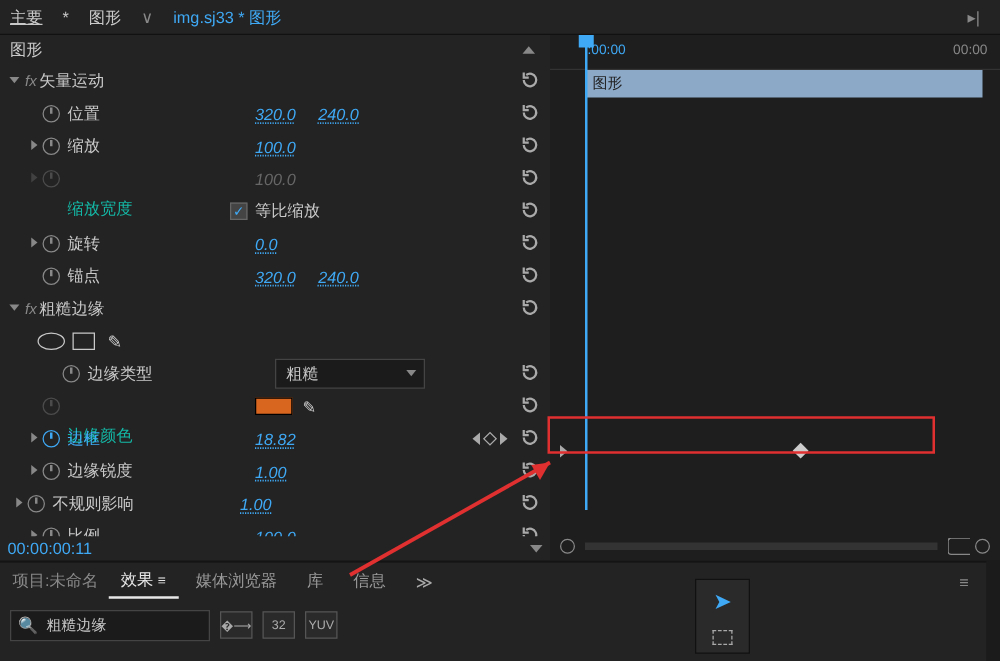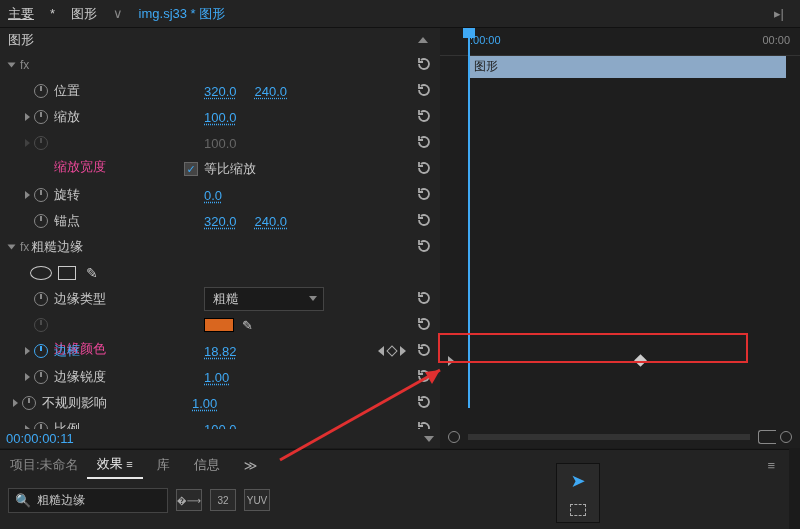--- a/index.html
+++ b/index.html
@@ -21,29 +21,29 @@
   
   .panel-header { display: flex; align-items: center; height: 24px; padding: 0 8px; }
   .panel-header .title { flex: 1; color: #c9c9c9; }
   .scroll-up { width: 0; height: 0; border-left: 5px solid transparent; border-right: 5px solid transparent; border-bottom: 6px solid #888; margin-right: 4px; cursor: pointer; }
   
   .props { flex: 1; overflow: hidden; }
   .row { display: flex; align-items: center; height: 26px; padding-left: 4px; position: relative; }
   .expand { width: 14px; color: #888; cursor: pointer; font-size: 10px; text-align: center; }
   .twirl { width: 0; height: 0; border-top: 4px solid transparent; border-bottom: 4px solid transparent; border-left: 5px solid #888; display: inline-block; }
   .twirl.open { transform: rotate(90deg); }
-  .fx { color: #888; margin: 0 2px; font-size: 12px; }
+  .fx { color: #888; font-style: italic; margin: 0 2px; font-size: 12px; }
   .stopwatch { width: 14px; height: 14px; border: 1.5px solid #888; border-radius: 50%; position: relative; margin-right: 6px; cursor: pointer; flex-shrink: 0; }
   .stopwatch::after { content: ""; position: absolute; width: 1.5px; height: 5px; background: #888; top: 1px; left: 5px; }
   .stopwatch.active { border-color: #3fa9f5; }
   .stopwatch.active::after { background: #3fa9f5; }
   .stopwatch.dim { opacity: 0.4; }
   .prop-name { flex: 0 0 150px; color: #c9c9c9; }
-  .prop-name.dim { color: #ec4899; margin-top: 47px; }
-  .prop-val { color: #3fa9f5; cursor: pointer; text-decoration: underline; text-decoration-style: dotted; text-underline-offset: 2px; }
+  .prop-name.dim { color: #14b8a6; margin-top: 47px; }
+  .prop-val { color: #3fa9f5; cursor: pointer; text-decoration: underline; text-decoration-style: dotted; text-underline-offset: 2px; font-style: italic; }
   .prop-val + .prop-val { margin-left: 18px; }
   .prop-val.dim { color: #666; text-decoration: none; }
   .checkbox { width: 14px; height: 14px; background: #444; border: 1px solid #666; display: inline-flex; align-items: center; justify-content: center; margin-right: 6px; cursor: pointer; }
   .checkbox.checked::after { content: "✓"; color: #3fa9f5; font-size: 11px; }
   .reset-btn { position: absolute; right: 6px; top: 4px; width: 18px; height: 18px; cursor: pointer; color: #aaa; }
   .reset-svg { width: 16px; height: 16px; }
   
   .shape-row { padding-left: 30px; }
   .shape-ellipse { width: 22px; height: 14px; border: 1.5px solid #c9c9c9; border-radius: 50%; margin-right: 6px; }
   .shape-rect { width: 18px; height: 14px; border: 1.5px solid #c9c9c9; margin-right: 10px; }
@@ -123,20 +123,21 @@
     <div class="panel-header">
       <span class="title">图形</span>
       <span class="scroll-up"></span>
     </div>
 
     <div class="props">
 
       <div class="row">
         <span class="expand"><span class="twirl open"></span></span>
         <span class="fx">fx</span>
+        <span class="prop-name">矢量运动</span>
         <span class="reset-btn"><svg class="reset-svg" viewBox="0 0 16 16">
               <path d="M3 8a5 5 0 1 0 2-4M3 2v4h4"></path>
             </svg></span>
       </div>
       <div class="row" style="padding-left:34px">
         <span class="stopwatch"></span>
         <span class="prop-name">位置</span>
         <span class="prop-val">320.0</span>
         <span class="prop-val">240.0</span>
         <span class="reset-btn"><svg class="reset-svg" viewBox="0 0 16 16">
@@ -194,21 +195,21 @@
         <span class="prop-name">粗糙边缘</span>
         <span class="reset-btn"><svg class="reset-svg" viewBox="0 0 16 16">
               <path d="M3 8a5 5 0 1 0 2-4M3 2v4h4"></path>
             </svg></span>
       </div>
       <div class="row shape-row">
         <span class="shape-ellipse"></span>
         <span class="shape-rect"></span>
         <span class="eyedrop-pen">✎</span>
       </div>
-      <div class="row" style="padding-left:34px">
+      <div class="row" style="padding-left:50px">
         <span class="stopwatch"></span>
         <span class="prop-name">边缘类型</span>
         <span class="dropdown">粗糙</span>
         <span class="reset-btn"><svg class="reset-svg" viewBox="0 0 16 16">
               <path d="M3 8a5 5 0 1 0 2-4M3 2v4h4"></path>
             </svg></span>
       </div>
       <div class="row" style="padding-left:34px">
         <span class="stopwatch dim"></span>
         <span class="prop-name dim">边缘颜色</span>
@@ -289,20 +290,21 @@
 <div class="red-box" style="left:438px; top:333px; width:310px; height:30px"></div>
 <svg class="red-arrow" style="left:270px; top:360px; width:190px; height:110px" viewBox="0 0 190 110">
   <line x1="10" y1="100" x2="170" y2="10" stroke="#e03030" stroke-width="3"></line>
   <polygon points="170,10 155,12 162,24" fill="#e03030"></polygon>
 </svg>
 
 <div class="bottom-bar">
   <div class="bb-tabs">
     <span class="bb-sub">项目:未命名</span>
     <span class="bb-tab active"><span>效果</span> <span style="font-size:11px">≡</span></span>
+    <span class="bb-tab">媒体浏览器</span>
     <span class="bb-tab">库</span>
     <span class="bb-tab">信息</span>
     <span class="bb-more">≫</span>
     <span class="bb-menu">≡</span>
   </div>
   <div class="bb-row2">
     <div class="search-box">
       <span class="search-icon">🔍</span>
       <span class="search-text">粗糙边缘</span>
     </div>

